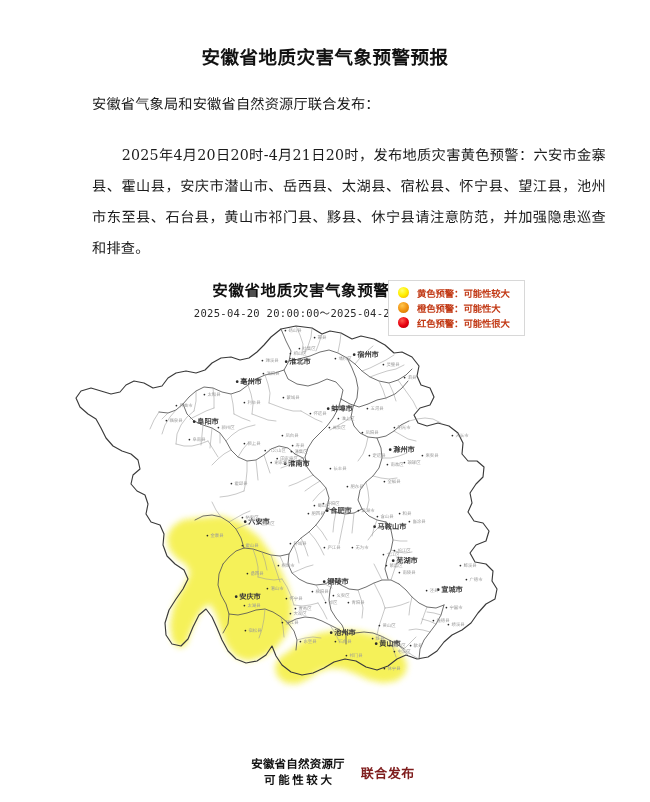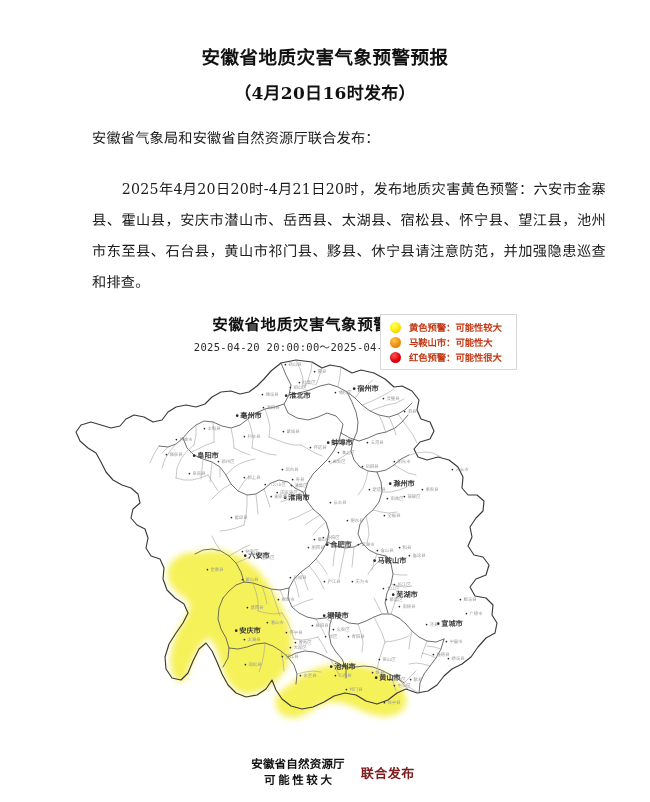--- a/index.html
+++ b/index.html
@@ -103,21 +103,21 @@
   }
   .map-canvas-wrap svg.map-svg {
     position: absolute;
     left: 0;
     top: 0;
   }
 
   
   .legend-box {
     position: absolute;
-    left: 380px;
+    left: 388px;
     top: -42px;
     background: #ffffff;
     border: 1px solid #d8d8d8;
     padding: 4px 7px 4px 5px;
     box-sizing: border-box;
     width: 137px;
     z-index: 6;
   }
   .legend-row {
     display: flex;
@@ -185,42 +185,41 @@
     fill: #9a9a9a;
   }
 </style>
 </head>
 <body>
 
 <div class="page">
 
   <div class="doc-header">
     <div class="doc-title">安徽省地质灾害气象预警预报</div>
-    <div class="doc-subtitle">（4月20日16时发布）</div>
   </div>
 
   <div class="doc-body">
     <p class="para lead">安徽省气象局和安徽省自然资源厅联合发布：</p>
     <p class="para main">2025年4月20日20时-4月21日20时，发布地质灾害黄色预警：六安市金寨县、霍山县，安庆市潜山市、岳西县、太湖县、宿松县、怀宁县、望江县，池州市东至县、石台县，黄山市祁门县、黟县、休宁县请注意防范，并加强隐患巡查和排查。</p>
   </div>
 
   <div class="map-figure">
     <div class="map-title">安徽省地质灾害气象预警预报图</div>
     <div class="map-timestamp">2025-04-20  20:00:00～2025-04-21  20:00:00</div>
 
     <div class="map-canvas-wrap">
 
       <div class="legend-box">
         <div class="legend-row">
           <span class="legend-dot" style="background:radial-gradient(circle at 38% 32%, #ffff6e 0%, #fff000 48%, #f0a500 100%);"></span>
           <span class="legend-label">黄色预警：可能性较大</span>
         </div>
         <div class="legend-row">
           <span class="legend-dot" style="background:radial-gradient(circle at 38% 32%, #ffc64d 0%, #f0920f 52%, #c96c00 100%);"></span>
-          <span class="legend-label">马鞍山市：可能性大</span>
+          <span class="legend-label">橙色预警：可能性大</span>
         </div>
         <div class="legend-row">
           <span class="legend-dot" style="background:radial-gradient(circle at 38% 32%, #ff5a4d 0%, #e8000f 52%, #a50008 100%);"></span>
           <span class="legend-label">红色预警：可能性很大</span>
         </div>
       </div>
 
       <svg class="map-svg" width="650" height="430" viewBox="0 0 650 430">
         <defs>
           <filter id="warnBlur" x="-20%" y="-20%" width="140%" height="140%">

